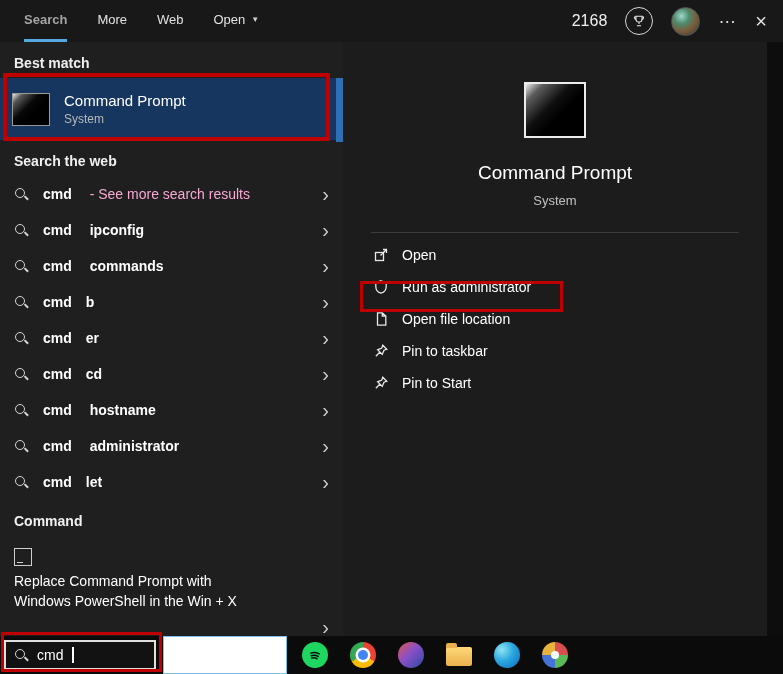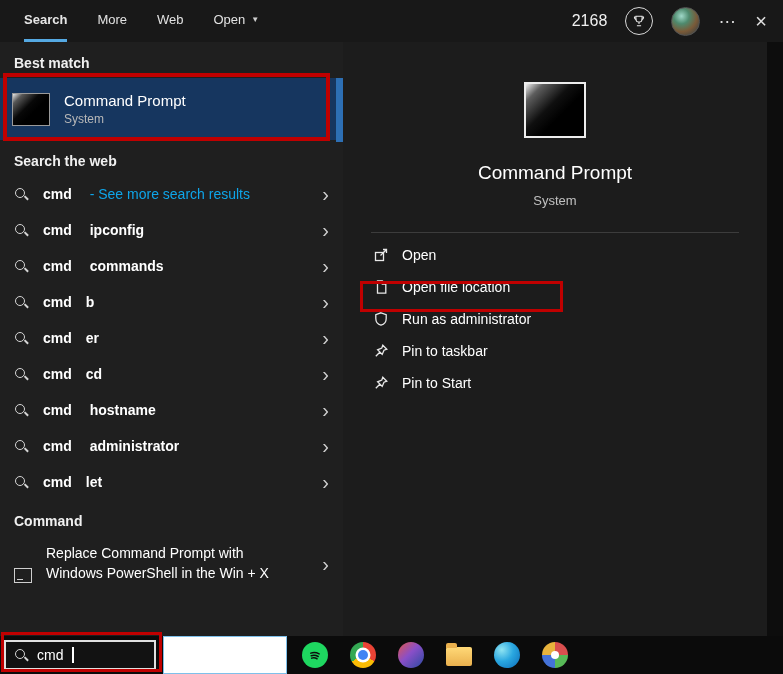--- a/index.html
+++ b/index.html
@@ -4,21 +4,21 @@
 <style>
   html,body{margin:0;padding:0;background:#000;}
   .screen{position:relative;width:783px;height:674px;overflow:hidden;background:#1b1b1b;
           font-family:"Liberation Sans",sans-serif;color:#fff;}
 
   
   .topbar{position:absolute;top:0;left:0;width:100%;height:42px;background:#181818;
           display:flex;align-items:stretch;padding-left:24px;box-sizing:border-box;z-index:6;}
   .tab{display:flex;align-items:center;margin-right:30px;font-size:13px;color:#e2e2e2;
        cursor:pointer;border-bottom:3px solid transparent;box-sizing:border-box;}
-  .tab.active{font-weight:700;color:#e5e5e5;border-bottom:3px solid #55a9e3;}
+  .tab.active{font-weight:700;color:#a3a3a3;border-bottom:3px solid #55a9e3;}
   .caret{font-size:8px;margin-left:6px;color:#cfcfcf;}
   .top-right{margin-left:auto;display:flex;align-items:center;gap:18px;padding-right:16px;}
   .points{font-size:16px;color:#f0f0f0;}
   .badge{width:26px;height:26px;border-radius:50%;border:1.5px solid #d8d8d8;
          display:flex;align-items:center;justify-content:center;cursor:pointer;}
   .avatar{width:27px;height:27px;border-radius:50%;border:1px solid #555;cursor:pointer;
           background:radial-gradient(circle at 35% 30%,#9fd8c8 0%,#4e8a6e 30%,#7a5a38 60%,#233844 100%);}
   .dots{font-size:18px;color:#e0e0e0;transform:translateY(-4px);cursor:pointer;letter-spacing:1px;}
   .close{font-size:20px;color:#e0e0e0;cursor:pointer;line-height:1;}
 
@@ -29,29 +29,29 @@
               background:#16365f;cursor:pointer;}
   .bm-icon{width:36px;height:31px;background:#000;border:1px solid #9a9a9a;flex:0 0 36px;
            background-image:linear-gradient(135deg,rgba(245,245,245,.95) 0%,rgba(160,160,160,.55) 15%,rgba(40,40,40,.2) 40%,transparent 58%);}
   .bm-title{font-size:15px;}
   .bm-sub{font-size:12px;color:#b8b8b8;margin-top:3px;}
 
   .row{height:36px;display:flex;align-items:center;padding:0 14px;gap:14px;font-size:14px;cursor:pointer;}
   .chev{margin-left:auto;color:#cfcfcf;font-size:20px;line-height:1;font-weight:400;}
   .sugg-base{font-weight:700;}
   .sugg-rest{font-weight:700;white-space:pre;}
-  .sugg-rest.muted{color:#0ea5e9;font-weight:400;}
+  .sugg-rest.muted{color:#f9a8d4;font-weight:400;}
 
   .mag{width:15px;height:15px;position:relative;flex:0 0 15px;}
   .mag::before{content:"";position:absolute;left:1px;top:1px;width:8px;height:8px;
                border:1.5px solid #d6d6d6;border-radius:50%;}
   .mag::after{content:"";position:absolute;left:10px;top:10.5px;width:5px;height:1.5px;
               background:#d6d6d6;transform:rotate(45deg);}
 
-  .settings-item{display:flex;align-items:flex-end;padding:8px 14px;gap:14px;cursor:pointer;}
+  .settings-item{display:flex;align-items:flex-start;padding:8px 14px;gap:6px;cursor:pointer;flex-direction:column;}
   .set-icon{margin-top:4px;width:16px;height:13px;border:1px solid #cfcfcf;position:relative;flex:0 0 16px;}
   .set-icon::after{content:"";position:absolute;left:2px;bottom:2px;width:6px;height:1.5px;background:#cfcfcf;}
   .settings-text{font-size:14px;line-height:1.4;}
   .settings-item .chev{align-self:center;}
 
   .scroll-thumb{position:absolute;left:336px;top:78px;width:7px;height:64px;background:#2d6fb4;z-index:4;cursor:pointer;}
 
   
   .right{position:absolute;top:42px;left:343px;width:440px;height:594px;background:#1c1c1c;
          display:flex;flex-direction:column;align-items:center;padding-right:16px;box-sizing:border-box;}
@@ -225,32 +225,32 @@
           <svg width="16" height="16" viewBox="0 0 16 16">
               <rect x="2.5" y="5.5" width="8" height="8"></rect>
               <path d="M7.5 8.5 L13.5 2.5 M10 2.5h3.5v3.5"></path>
             </svg>
         </span>
         <span>Open</span>
       </div>
       <div class="action">
         <span class="aicon">
           <svg width="16" height="16" viewBox="0 0 16 16">
+              <path d="M8 1.8 L13.2 3.6 V7.4 C13.2 10.8 11.2 13.2 8 14.2 C4.8 13.2 2.8 10.8 2.8 7.4 V3.6 Z"></path>
+            </svg>
+        </span>
+        <span>Run as administrator</span>
+      </div>
+      <div class="action">
+        <span class="aicon">
+          <svg width="16" height="16" viewBox="0 0 16 16">
               <path d="M4.5 1.8h4.8L12.8 5v9.2H4.5Z M9.3 1.8V5h3.5"></path>
             </svg>
         </span>
         <span>Open file location</span>
-      </div>
-      <div class="action">
-        <span class="aicon">
-          <svg width="16" height="16" viewBox="0 0 16 16">
-              <path d="M8 1.8 L13.2 3.6 V7.4 C13.2 10.8 11.2 13.2 8 14.2 C4.8 13.2 2.8 10.8 2.8 7.4 V3.6 Z"></path>
-            </svg>
-        </span>
-        <span>Run as administrator</span>
       </div>
       <div class="action">
         <span class="aicon">
           <svg width="16" height="16" viewBox="0 0 16 16">
               <path d="M9.8 2.2 L13.8 6.2 L11 7.2 L9.2 11.4 L4.6 6.8 L8.8 5 Z M6.8 9.2 L2.8 13.2"></path>
             </svg>
         </span>
         <span>Pin to taskbar</span>
       </div>
       <div class="action">

